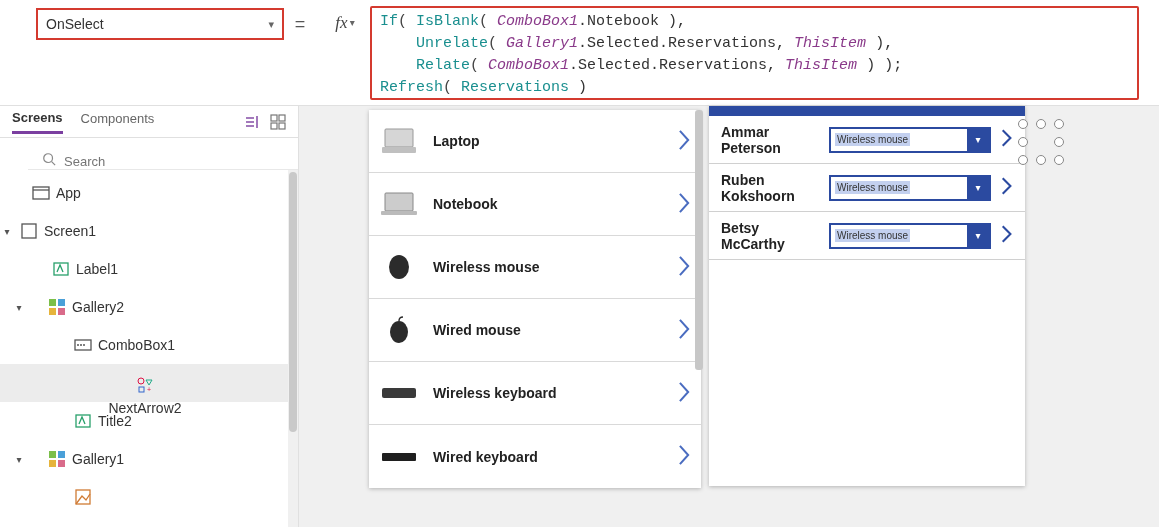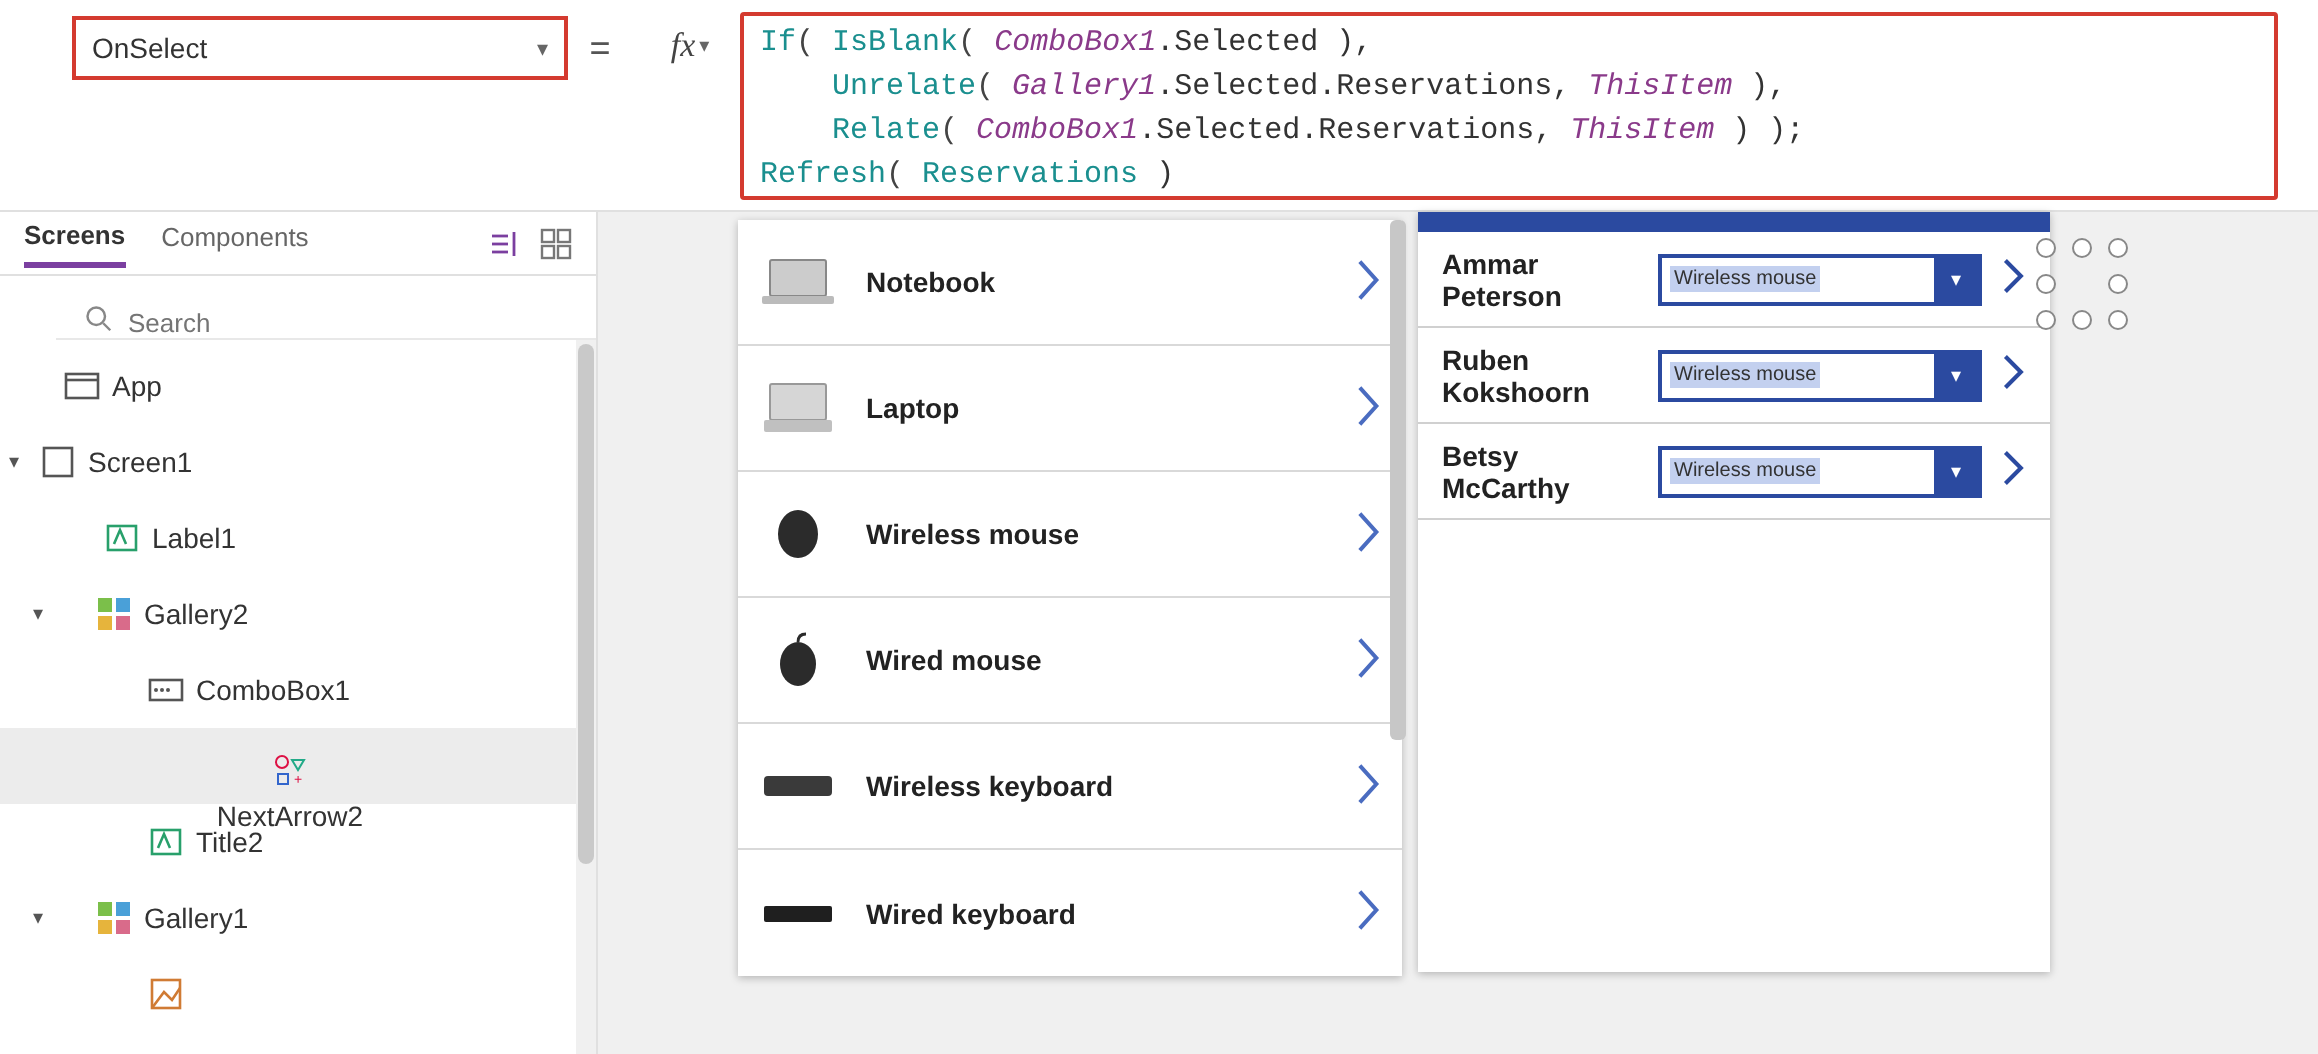--- a/index.html
+++ b/index.html
@@ -95,21 +95,21 @@
       <span>OnSelect</span>
       <span class="chev">▾</span>
     </div>
   </div>
   <div class="equals">=</div>
   <div class="fx-box">
     <span class="fx">fx</span>
     <span class="chev">▾</span>
   </div>
   <div class="formula-wrap">
-    <div class="formula"><span class="fn">If</span><span class="paren">( </span><span class="fn">IsBlank</span><span class="paren">( </span><span class="obj">ComboBox1</span><span class="prop">.Selected ),</span>
+    <div class="formula"><span class="fn">If</span><span class="paren">( </span><span class="fn">IsBlank</span><span class="paren">( </span><span class="obj">ComboBox1</span><span class="prop">.Notebook ),</span>
     <span class="fn">Unrelate</span><span class="paren">( </span><span class="obj">Gallery1</span><span class="prop">.Selected.Reservations, </span><span class="obj">ThisItem</span><span class="prop"> ),</span>
     <span class="fn">Relate</span><span class="paren">( </span><span class="obj">ComboBox1</span><span class="prop">.Selected.Reservations, </span><span class="obj">ThisItem</span><span class="prop"> ) );</span>
 <span class="fn">Refresh</span><span class="paren">( </span><span class="fn">Reservations</span><span class="prop"> )</span></div>
   </div>
 </div>
 
 <div class="main">
 
   <div class="left">
     <div class="tabs">
@@ -260,37 +260,37 @@
         <div class="tree-scroll-thumb"></div>
       </div>
   </div>
 
   <div class="canvas">
 
     <div class="card products">
       <div class="prow">
         <span class="thumb">
             <svg viewBox="0 0 40 30">
+              <rect x="6" y="3" width="28" height="18" rx="1" fill="#d6d6d6" stroke="#999"></rect>
+              <rect x="3" y="21" width="34" height="6" rx="1" fill="#c0c0c0"></rect>
+            </svg>
+          </span>
+        <span class="label">Laptop</span>
+        <span class="arrow"><svg viewBox="0 0 14 24">
+              <polyline points="2,2 11,12 2,22"></polyline>
+            </svg></span>
+      </div>
+      <div class="prow">
+        <span class="thumb">
+            <svg viewBox="0 0 40 30">
               <rect x="6" y="4" width="28" height="18" rx="1" fill="#ccc" stroke="#888"></rect>
               <rect x="2" y="22" width="36" height="4" rx="1" fill="#bbb"></rect>
             </svg>
           </span>
         <span class="label">Notebook</span>
-        <span class="arrow"><svg viewBox="0 0 14 24">
-              <polyline points="2,2 11,12 2,22"></polyline>
-            </svg></span>
-      </div>
-      <div class="prow">
-        <span class="thumb">
-            <svg viewBox="0 0 40 30">
-              <rect x="6" y="3" width="28" height="18" rx="1" fill="#d6d6d6" stroke="#999"></rect>
-              <rect x="3" y="21" width="34" height="6" rx="1" fill="#c0c0c0"></rect>
-            </svg>
-          </span>
-        <span class="label">Laptop</span>
         <span class="arrow"><svg viewBox="0 0 14 24">
               <polyline points="2,2 11,12 2,22"></polyline>
             </svg></span>
       </div>
       <div class="prow">
         <span class="thumb">
             <svg viewBox="0 0 40 30">
               <ellipse cx="20" cy="15" rx="10" ry="12" fill="#2b2b2b"></ellipse>
             </svg>
           </span>

